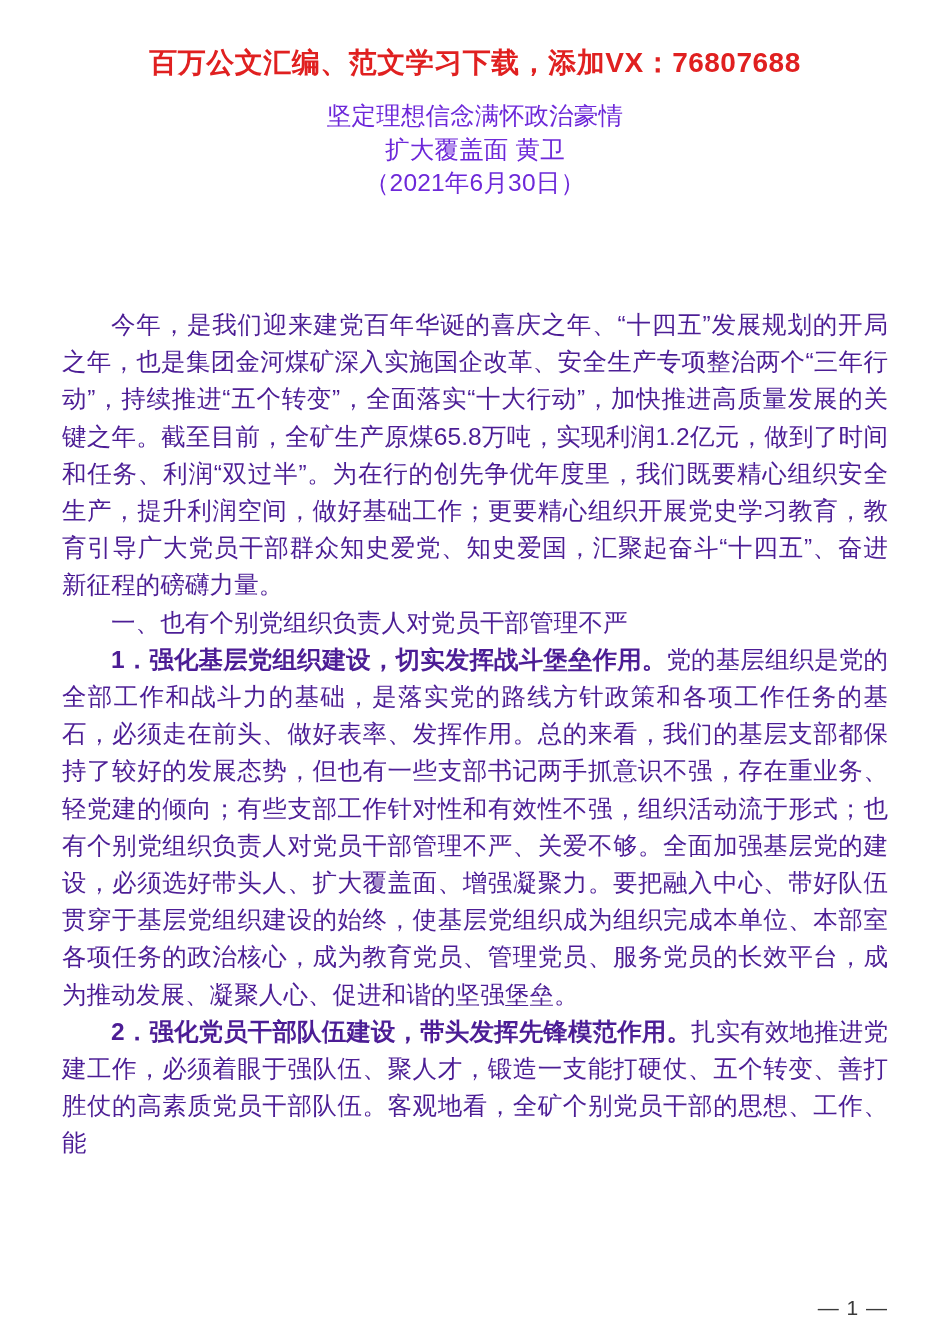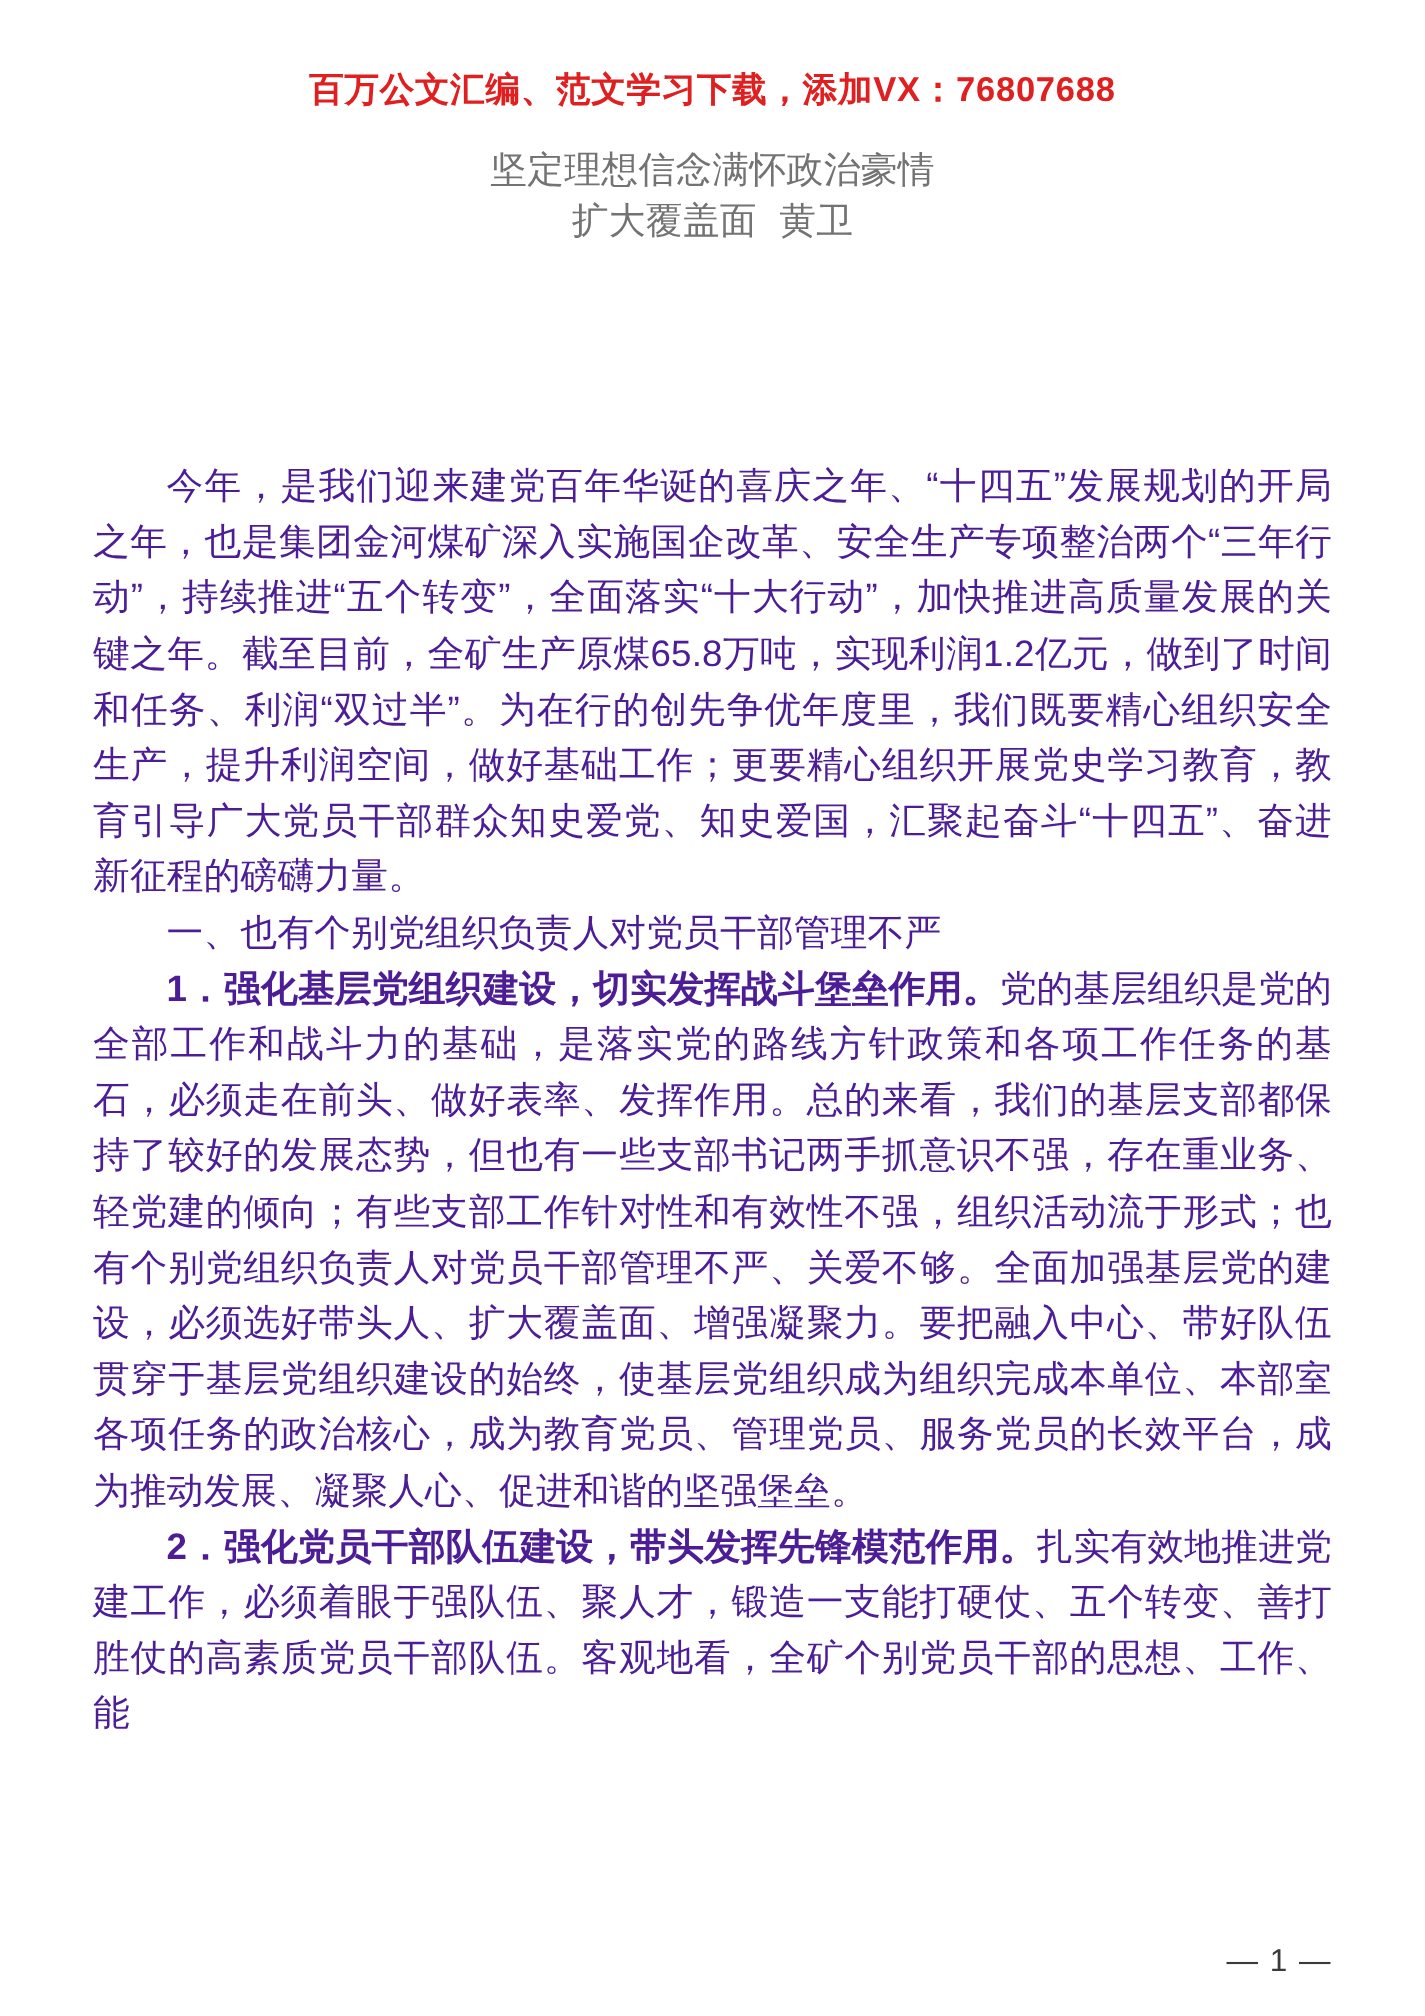--- a/index.html
+++ b/index.html
@@ -20,21 +20,21 @@
     overflow: hidden;
   }
 
   
   .promo-banner {
     position: absolute;
     top: 44px;
     left: 0;
     width: 950px;
     text-align: center;
-    font-size: 23px;
+    font-size: 28px;
     font-weight: bold;
     letter-spacing: 0.5px;
     white-space: nowrap;
   }
 
   
   .title-block {
     position: absolute;
     top: 99px;
     left: 0;
@@ -87,23 +87,24 @@
     color: #3a3a3a;
   }
 </style>
 </head>
 <body>
 
 <div class="page" style="background: rgb(255, 255, 255);">
 
   <div class="promo-banner" style="color: rgb(224, 32, 32);">百万公文汇编、范文学习下载，添加VX：76807688</div>
 
-  <div class="title-block" style="color: #737373; font-family: Liberation Mono, monospace;">
+  <div class="title-block" style="color: #6d28d9;">
     <div class="title-line">坚定理想信念满怀政治豪情</div>
     <div class="title-line author">扩大覆盖面  黄卫</div>
+    <div class="title-line">（2021年6月30日）</div>
   </div>
 
   <div class="body-block" style="color: #4c1d95;">
 
     <p class="para"><span>今年，是我们迎来建党百年华诞的喜庆之年、“十四五”发展规划的开局之年，也是集团金河煤矿深入实施国企改革、安全生产专项整治两个“三年行动”，持续推进“五个转变”，全面落实“十大行动”，加快推进高质量发展的关键之年。截至目前，全矿生产原煤65.8万吨，实现利润1.2亿元，做到了时间和任务、利润“双过半”。为在行的创先争优年度里，我们既要精心组织安全生产，提升利润空间，做好基础工作；更要精心组织开展党史学习教育，教育引导广大党员干部群众知史爱党、知史爱国，汇聚起奋斗“十四五”、奋进新征程的磅礴力量。</span></p>
 
     <p class="para"><span>一、也有个别党组织负责人对党员干部管理不严</span></p>
 
 
     <p class="para"><span class="bold">1．强化基层党组织建设，切实发挥战斗堡垒作用。</span><span>党的基层组织是党的全部工作和战斗力的基础，是落实党的路线方针政策和各项工作任务的基石，必须走在前头、做好表率、发挥作用。总的来看，我们的基层支部都保持了较好的发展态势，但也有一些支部书记两手抓意识不强，存在重业务、轻党建的倾向；有些支部工作针对性和有效性不强，组织活动流于形式；也有个别党组织负责人对党员干部管理不严、关爱不够。全面加强基层党的建设，必须选好带头人、扩大覆盖面、增强凝聚力。要把融入中心、带好队伍贯穿于基层党组织建设的始终，使基层党组织成为组织完成本单位、本部室各项任务的政治核心，成为教育党员、管理党员、服务党员的长效平台，成为推动发展、凝聚人心、促进和谐的坚强堡垒。</span></p>

